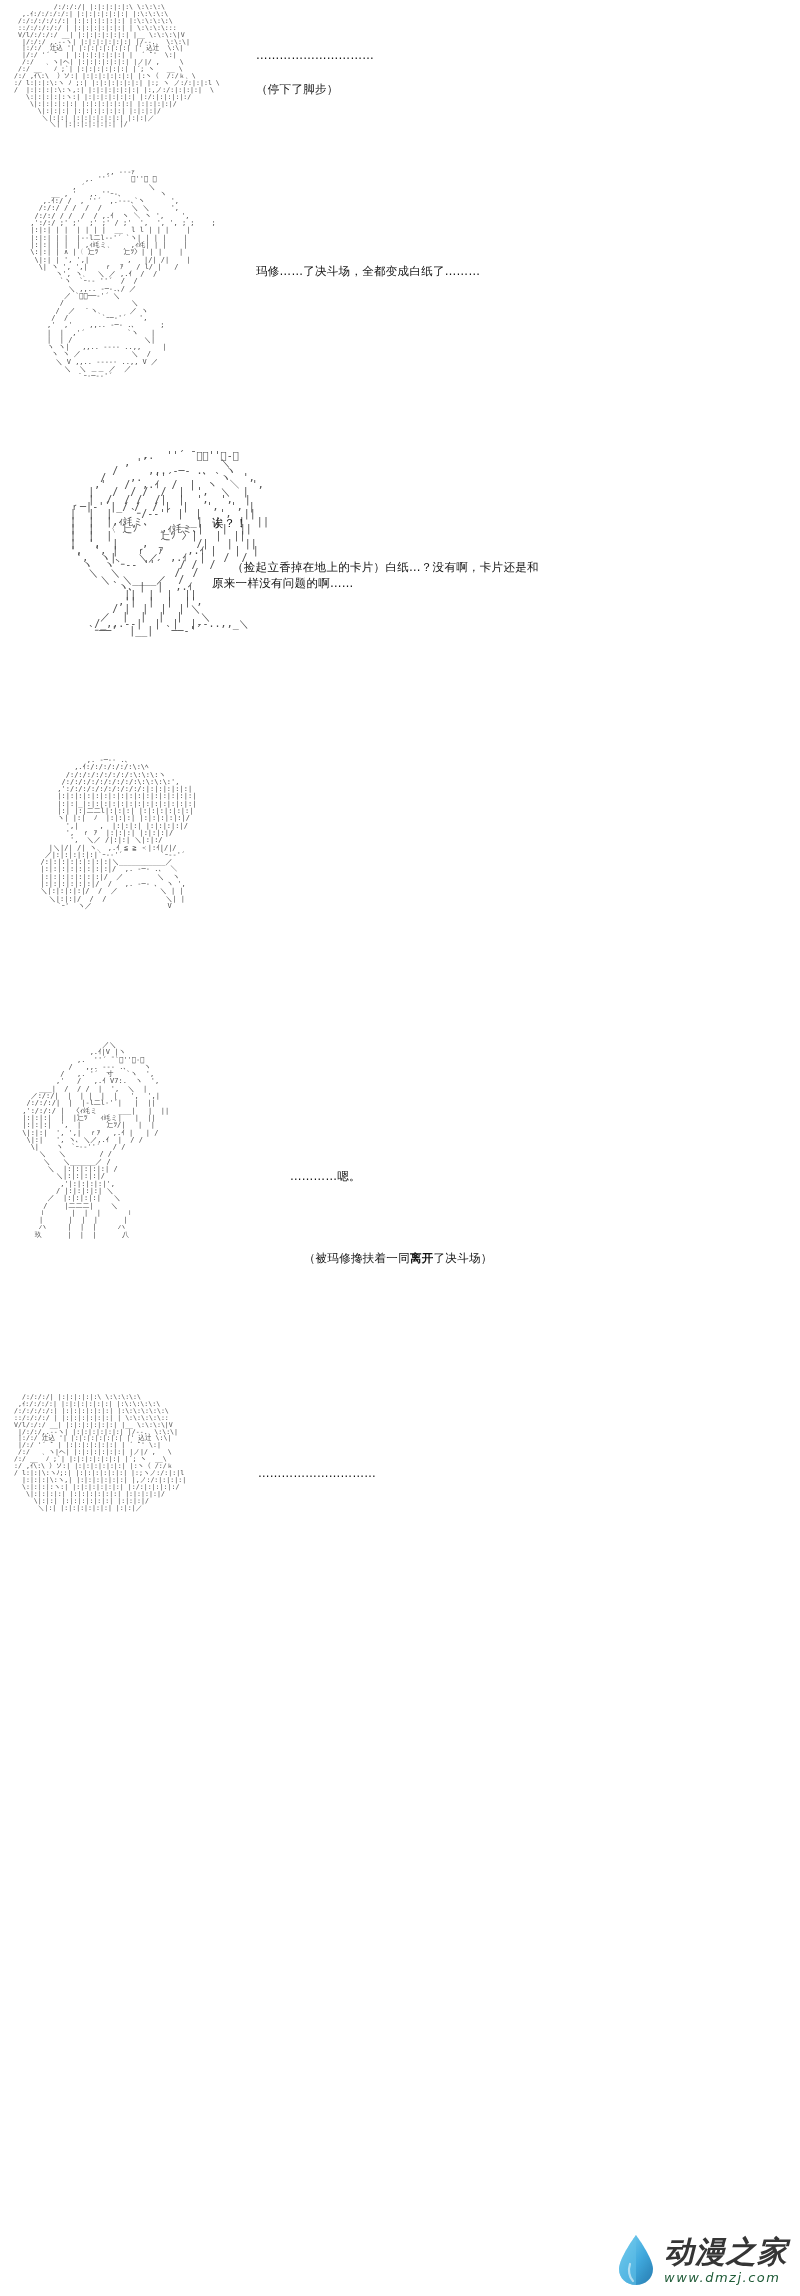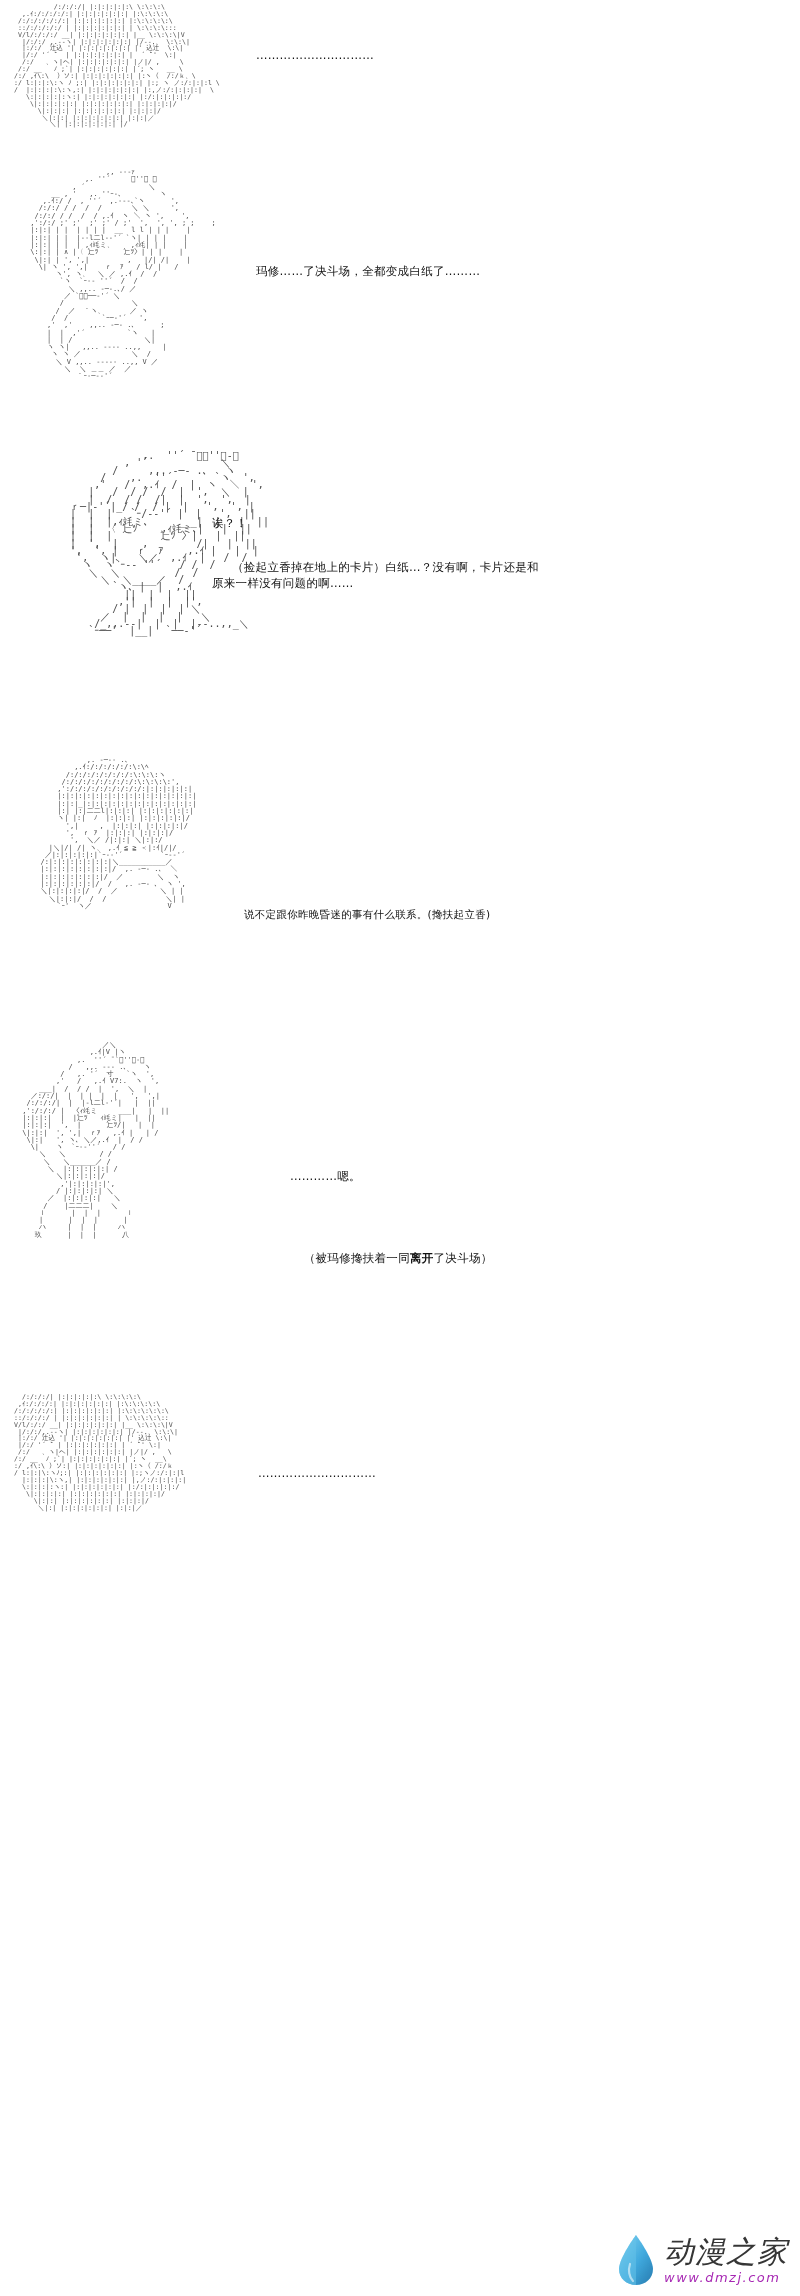--- a/index.html
+++ b/index.html
@@ -58,30 +58,30 @@
   }
   .wm-text{
     display:flex;
     flex-direction:column;
     align-items:flex-start;
     line-height:1;
   }
   .wm-cn{
     font-family:"DejaVu Sans","Liberation Sans",sans-serif;
     font-size:30px;
-    font-weight:normal;
+    font-weight:bold;
     font-style:italic;
     color:#2b2b2b;
     letter-spacing:1px;
   }
   .wm-url{
     font-family:"DejaVu Sans","Liberation Sans",sans-serif;
     font-size:13px;
     font-style:italic;
-    color:#a21caf;
+    color:#14532d;
     letter-spacing:1.5px;
     margin-top:4px;
   }
 </style>
 </head>
 <body>
 
 <div id="page">
 
   <div class="panel" style="top:0px;height:150px;">
@@ -97,20 +97,21 @@
  /:/ __   ﾉ ;`| |:|:|:|:|:|:| |´; ヽ   __ \
 /:/ ,ｲ\:\  ）ソ:| |:|:|:|:|:|:| |:ヽ（  /:/ｋ、\
 :/ l:|:|:\:ヽ ﾉ ;:| |:|:|:|:|:|:| |:; ヽ ノ:/:|:|:l \
 /  |:|:|:|:\:ヽ,:| |:|:|:|:|:|:| |:,ノ:/:|:|:|:|  \
    \:|:|:|:|:ヽ:| |:|:|:|:|:|:| |:/:|:|:|:|:/
     \|:|:|:|:|:| |:|:|:|:|:|:| |:|:|:|:|/
       \|:|:|:| |:|:|:|:|:|:| |:|:|:|/
        ＼|:|:| |:|:|:|:|:|:| |:|:|／
          ＼| |:|:|:|:|:|:| |/</pre>
     <div class="dialogue" style="left:256px;top:44px;width:420px;">…………………………</div>
+    <div class="dialogue" style="left:256px;top:78px;width:420px;">（停下了脚步）</div>
   </div>
 
   <div class="panel" style="top:165px;height:250px;">
     <pre class="aa" style="left:26px;top:4px;font-size:7.0px;line-height:7.3px;">                   ,, -‐-ｧ
               ,. ''´     ﾞ''ｰ 、
            , ´               ＼
       __ , '   ,. ''ｰ-､         ヽ
     ,.ｲ:/ /  , ''´  ,.-‐-､`ヽ      ',
    /:/:/ / /  /  /       ＼ ＼     ',
   /:/:/ / /  /  / ,.ｲ  ヽ ＼ ヽ ',    ',
@@ -185,21 +186,20 @@
          ',  ＼／ /|:|:| ＼|:|:/
     |＼|/| /| ヽ、 ,.ｲ ≦ ≧ ＜|:ｲ|/|/
    ／|:|:|:|:|:|`ｰ-‐'´         `ｰ-‐'´
   /:|:|:|:|:|:|:|:|＼___________／
   |:|:|:|:|:|:|:|:|/  ,. -─- .､  ＼
   |:|:|:|:|:|:|:|/  ／        ＼  ヽ
   |:|:|:|:|:|:|/  /   ,. -─- ､  ヽ ',
   ＼|:|:|:|:|/  /  ／          ＼ | |
     ＼|:|:|/  /  /              ＼| |
       `ｰ'  ヽ／                  V</pre>
-    <div class="dialogue" style="left:244px;top:148px;width:470px;font-size:10.5px;">说不定跟你昨晚昏迷的事有什么联系。(搀扶起立香)</div>
   </div>
 
   <div class="panel" style="top:1040px;height:330px;">
     <pre class="aa" style="left:18px;top:2px;font-size:7.0px;line-height:7.3px;">                    ／＼
                  ,.ｲ|V |ヽ
               ,.  ''´ ̄ `ﾞ''ｰ-､
             /   ,,. -‐- .､    ヽ
           /   ,. '´  寸   `ヽ  ',
          ,'   /   ,.ｲ V7:.  ヽ  ',
      ___|  /  / /  |  ',  ＼  |

